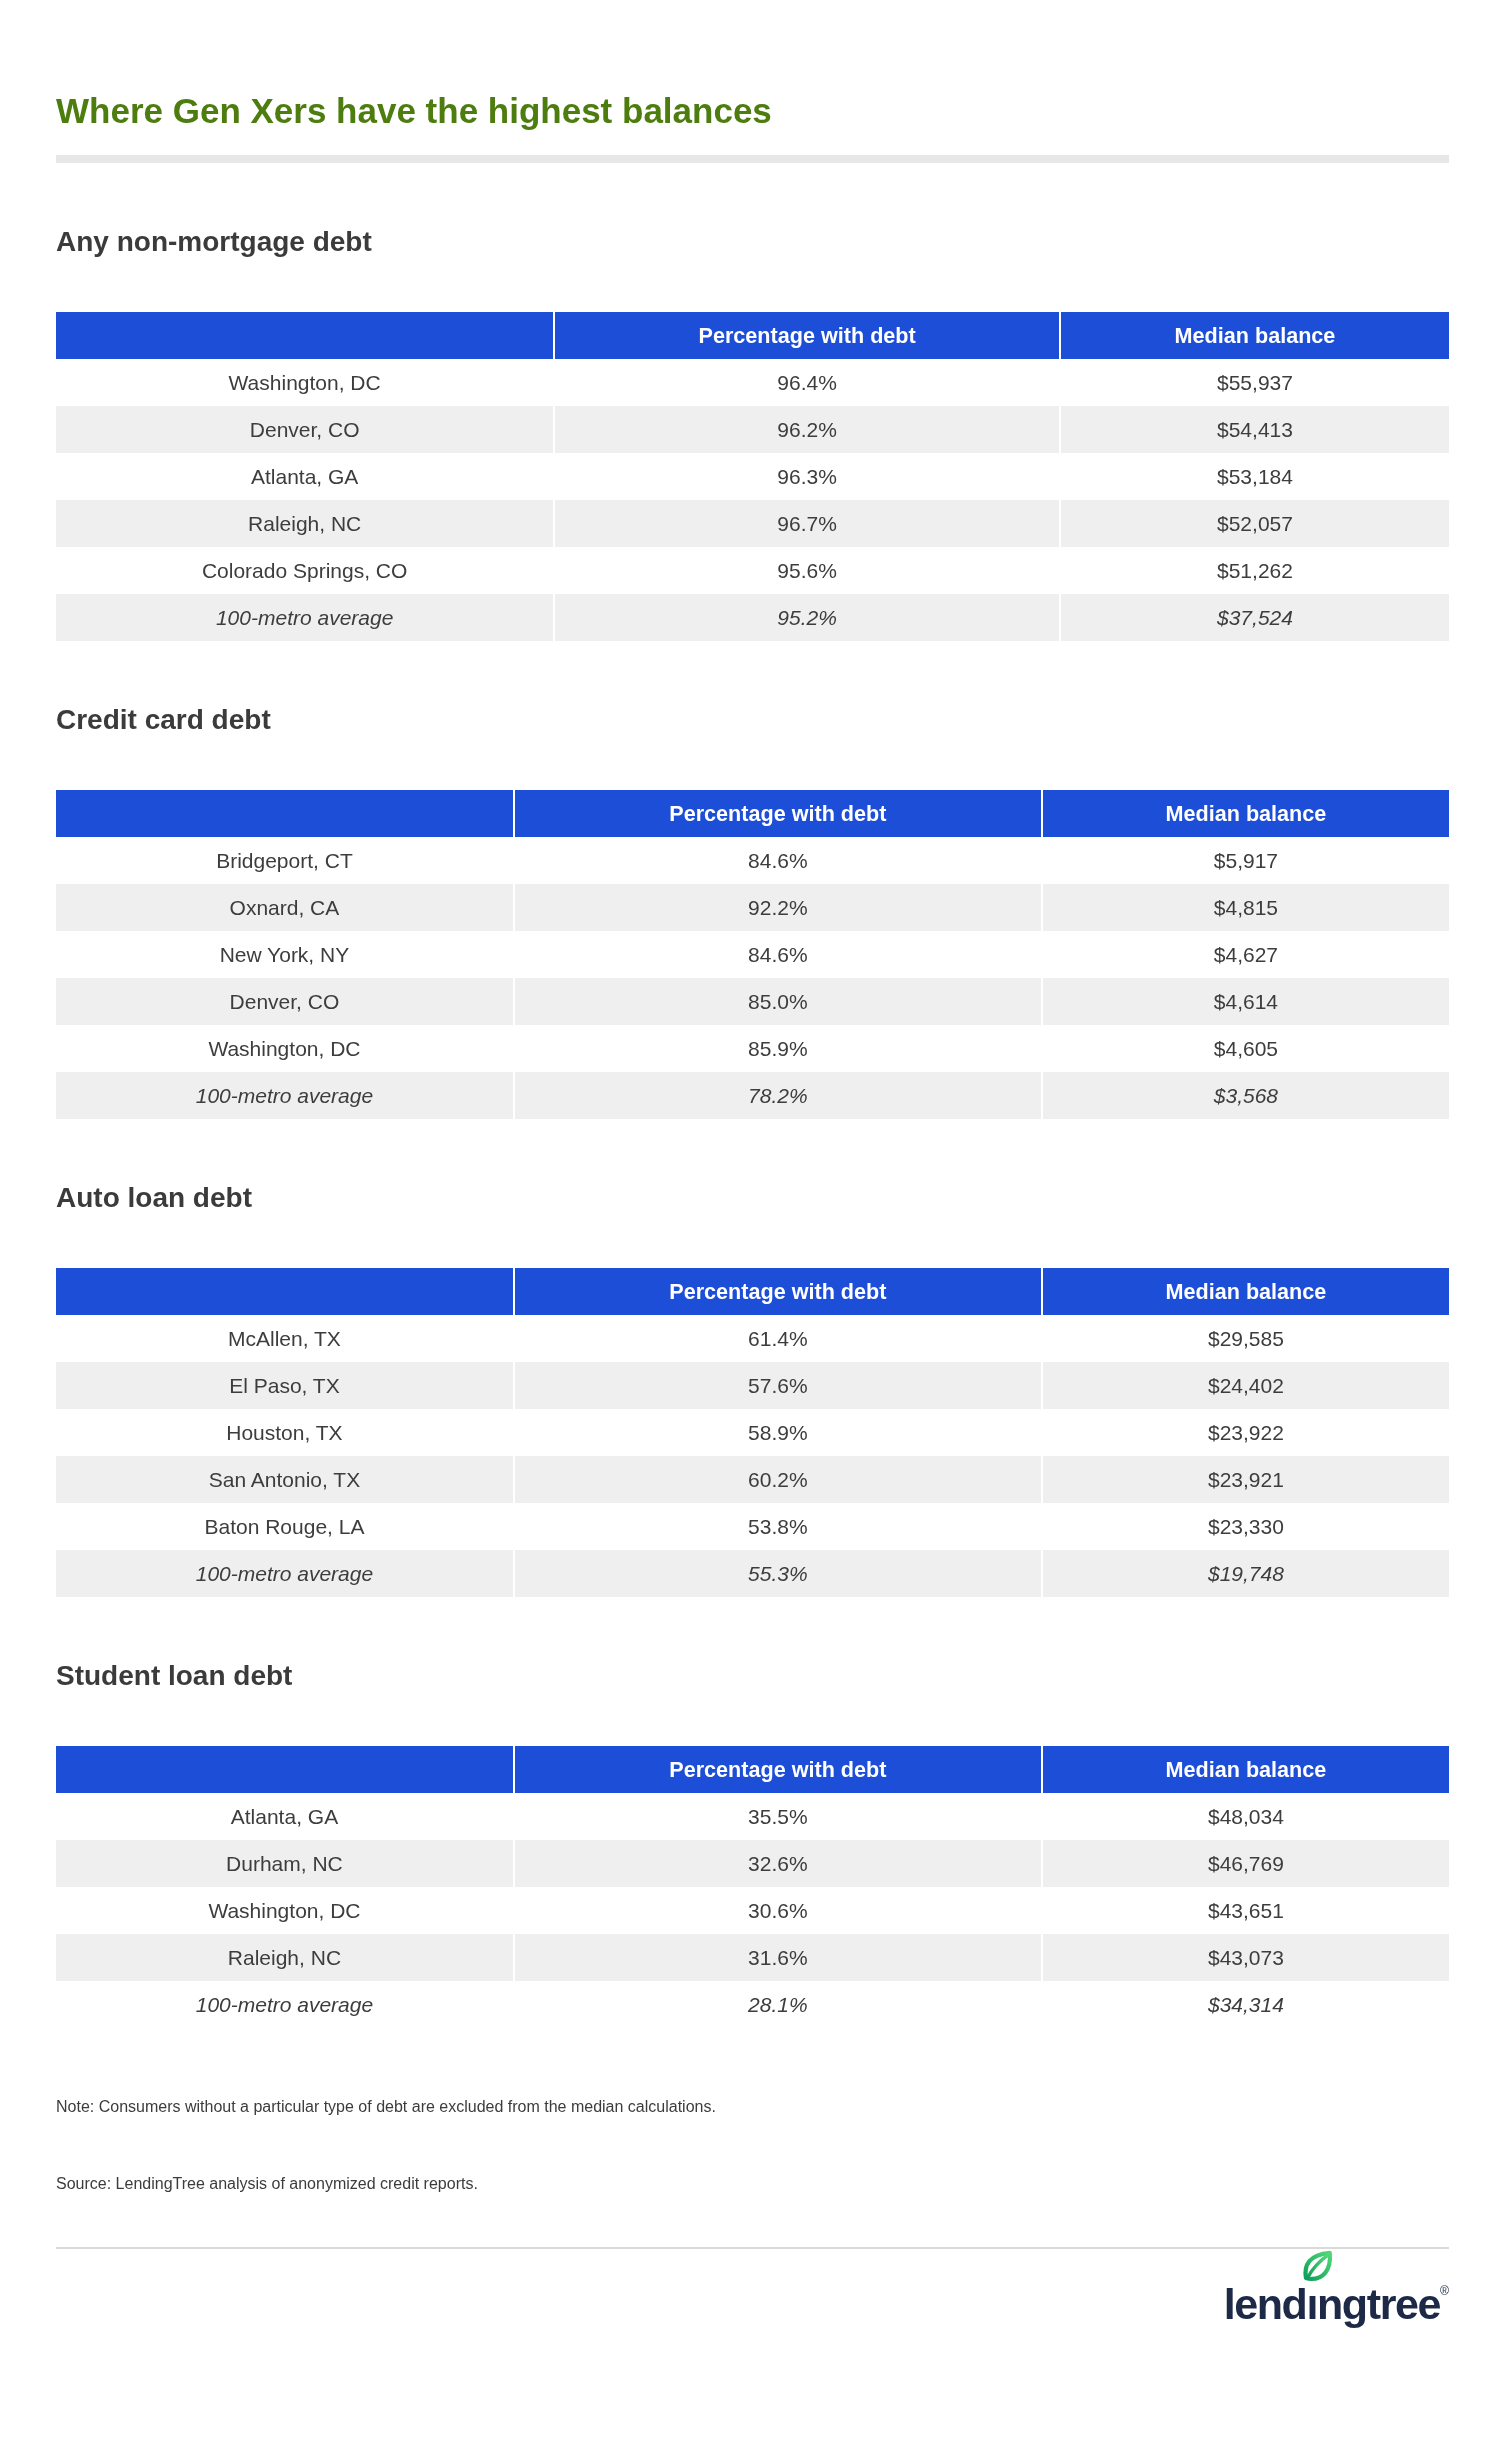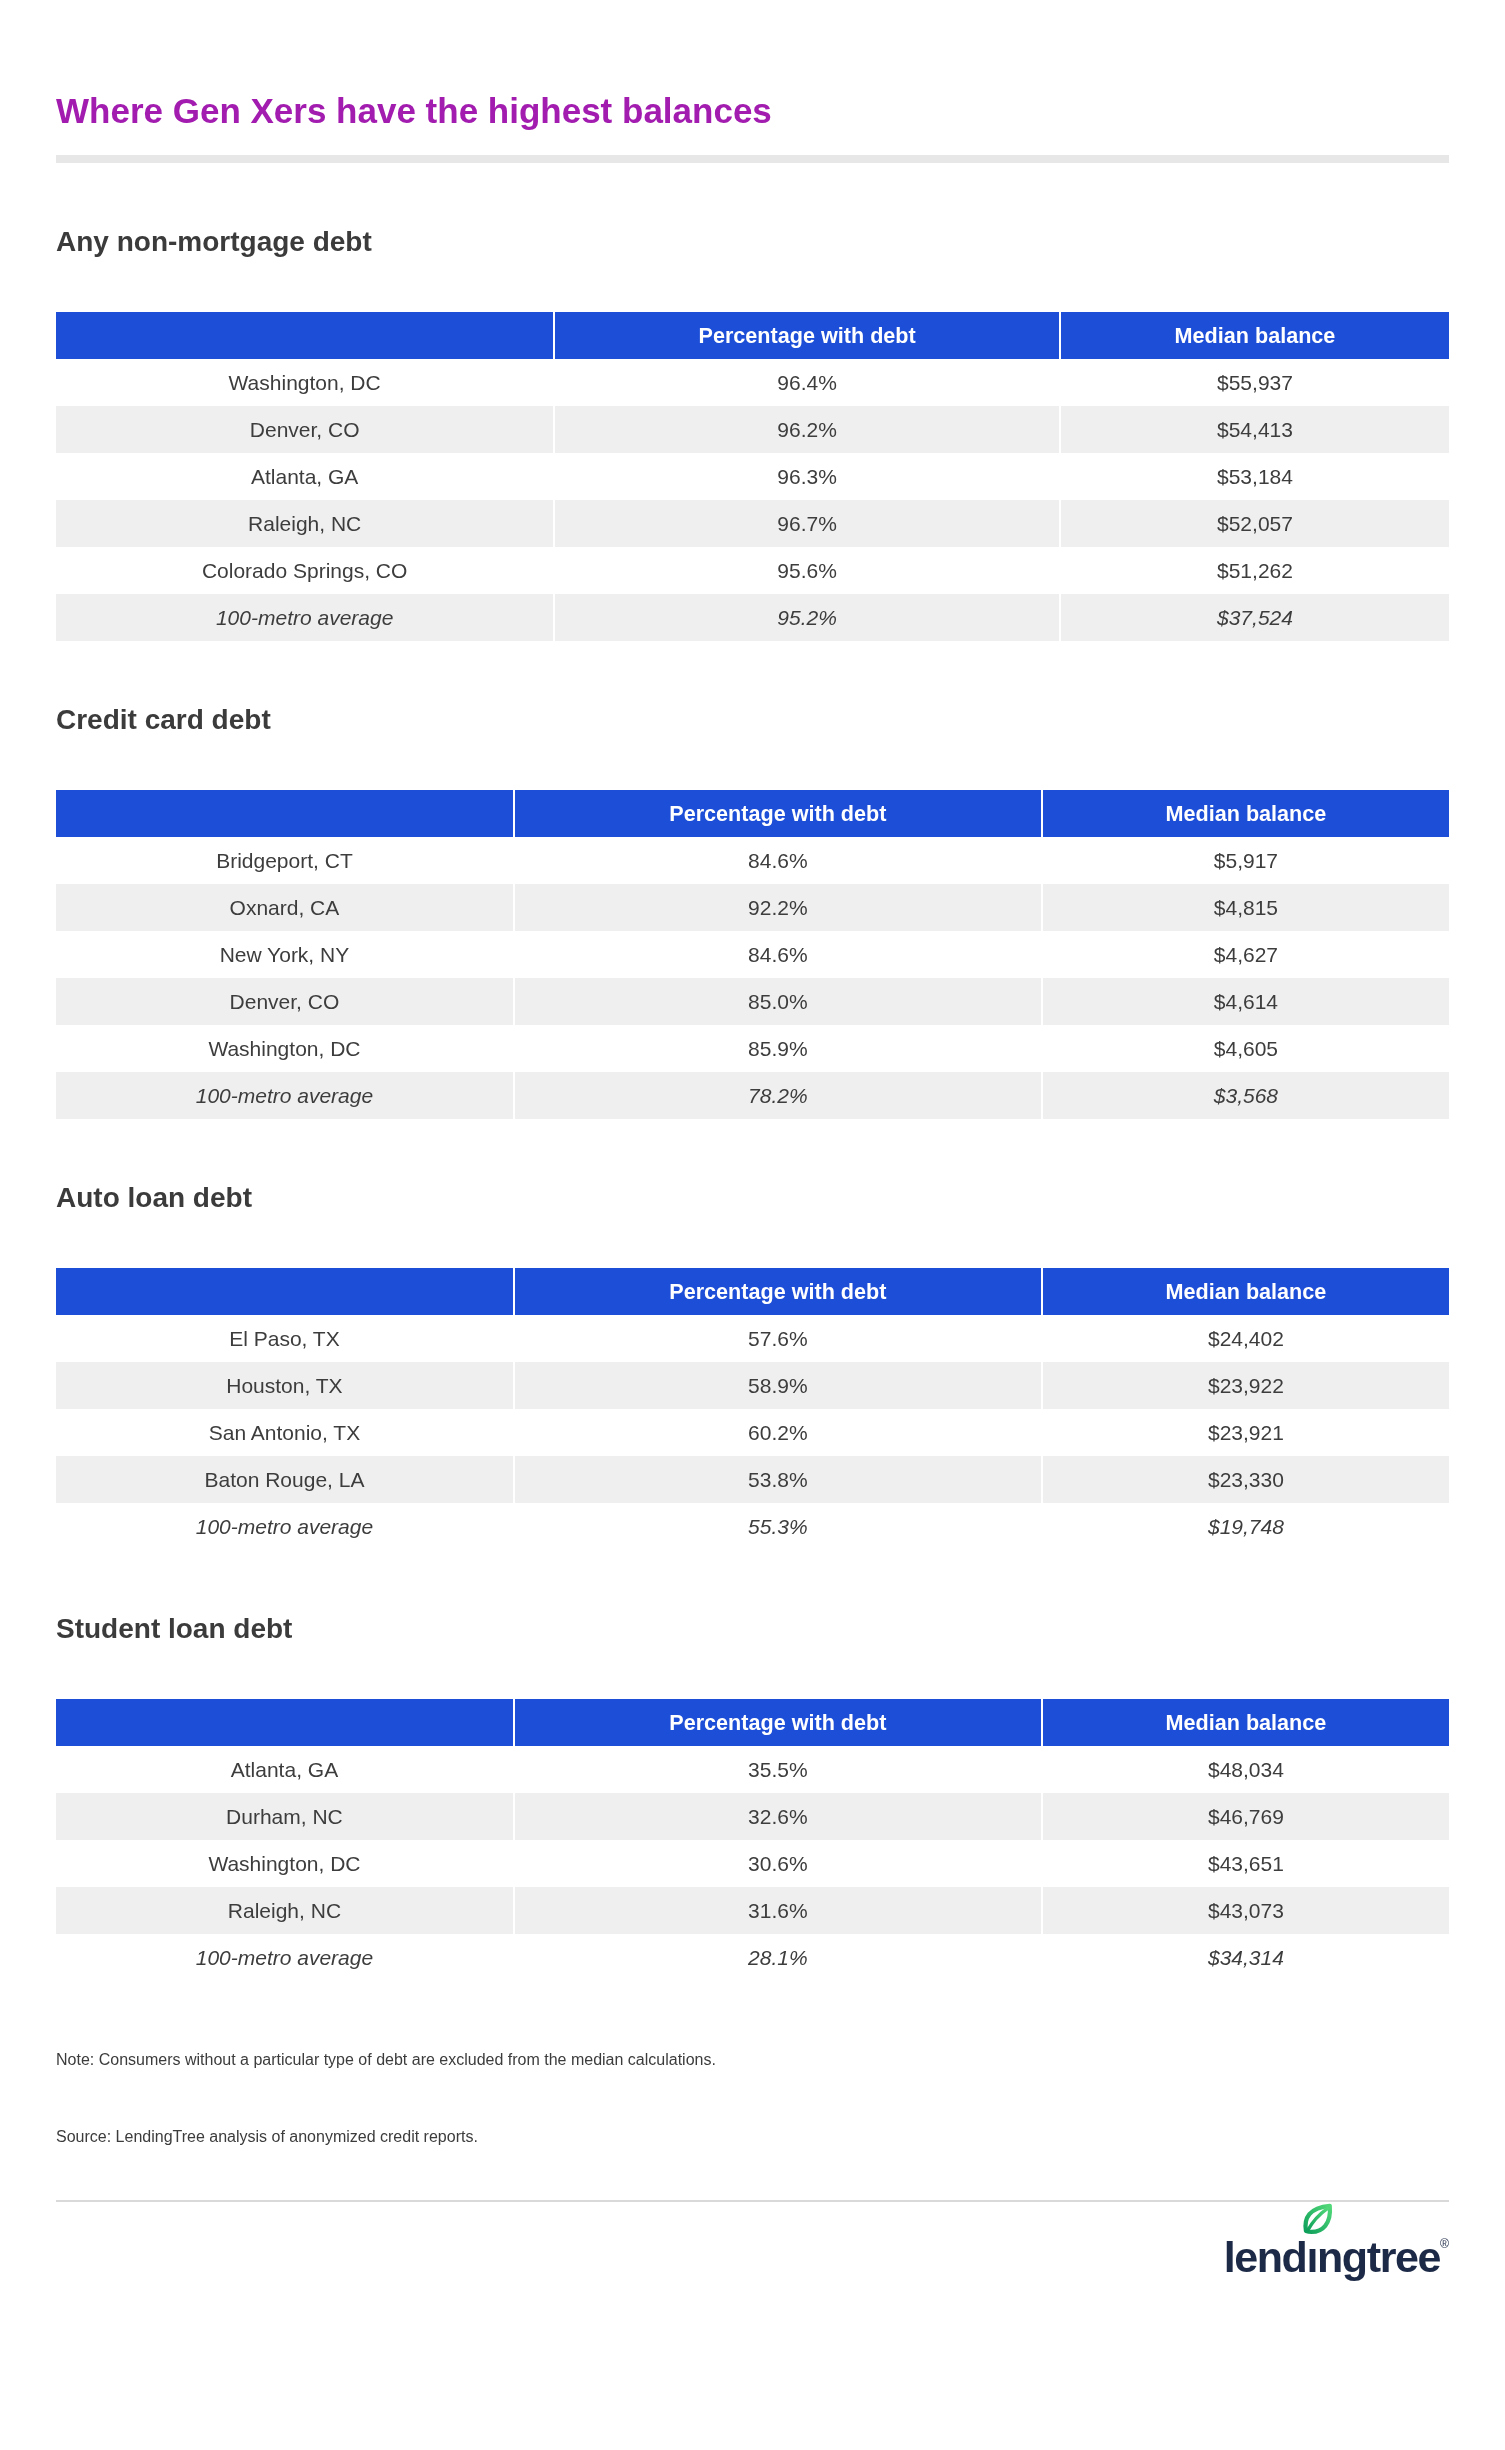--- a/index.html
+++ b/index.html
@@ -9,21 +9,21 @@
     box-sizing: border-box;
     padding: 0 56px 38px 56px;
     font-family: "Liberation Sans", "DejaVu Sans", sans-serif;
     color: #3d3d3d;
   }
   .page-title {
     margin: 90px 0 0 0;
     font-size: 35px;
     line-height: 41px;
     font-weight: 700;
-    color: #a21caf;
+    color: #4d7c0f;
   }
   .rule-top {
     height: 8.5px;
     background: #e7e7e7;
     margin-top: 23.5px;
   }
   .section-heading {
     margin: 62px 0 0 0;
     font-size: 28px;
     line-height: 34px;
@@ -223,20 +223,25 @@
         <col class="c3">
       </colgroup>
     <thead>
       <tr>
         <th></th>
         <th>Percentage with debt</th>
         <th>Median balance</th>
       </tr>
     </thead>
     <tbody>
+        <tr>
+          <td>McAllen, TX</td>
+          <td>61.4%</td>
+          <td>$29,585</td>
+        </tr>
         <tr>
           <td>El Paso, TX</td>
           <td>57.6%</td>
           <td>$24,402</td>
         </tr>
         <tr>
           <td>Houston, TX</td>
           <td>58.9%</td>
           <td>$23,922</td>
         </tr>

